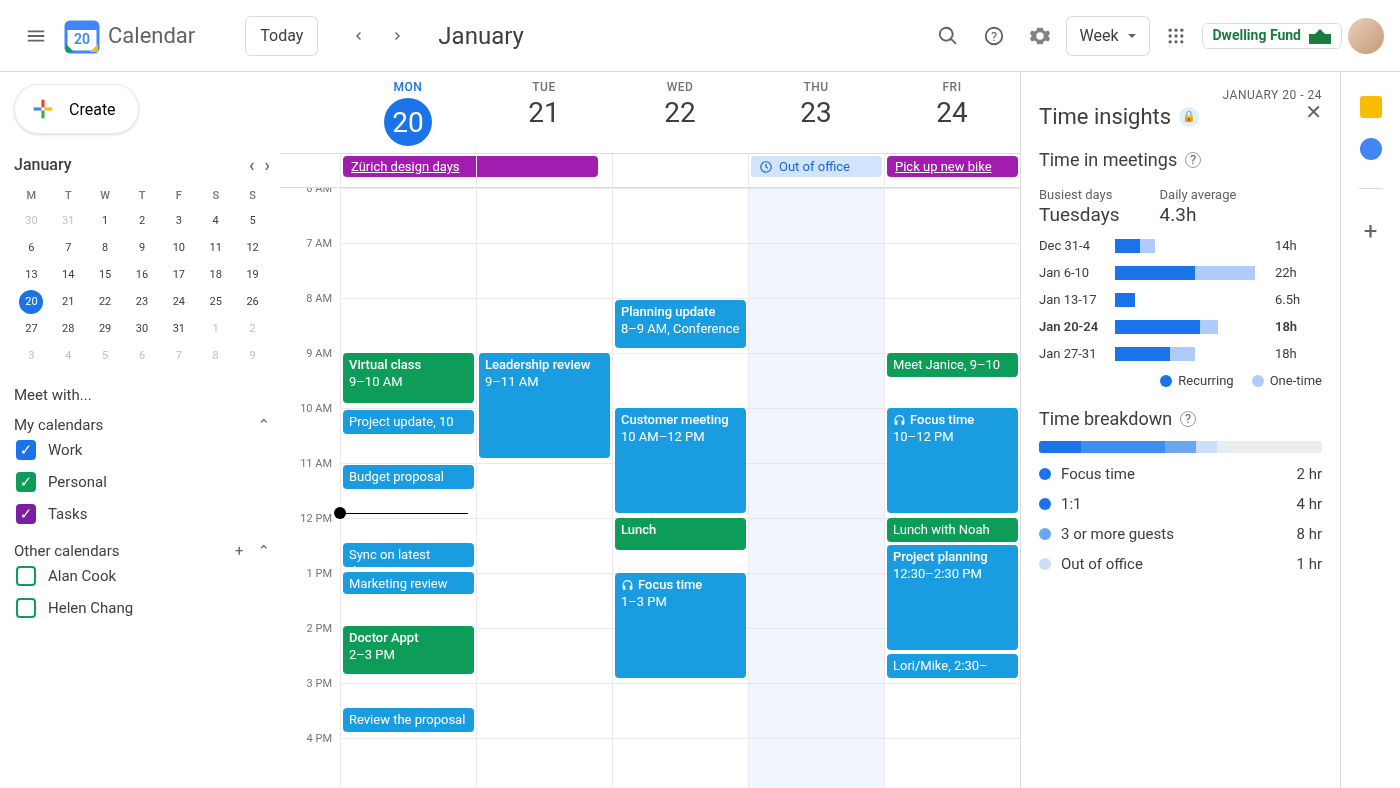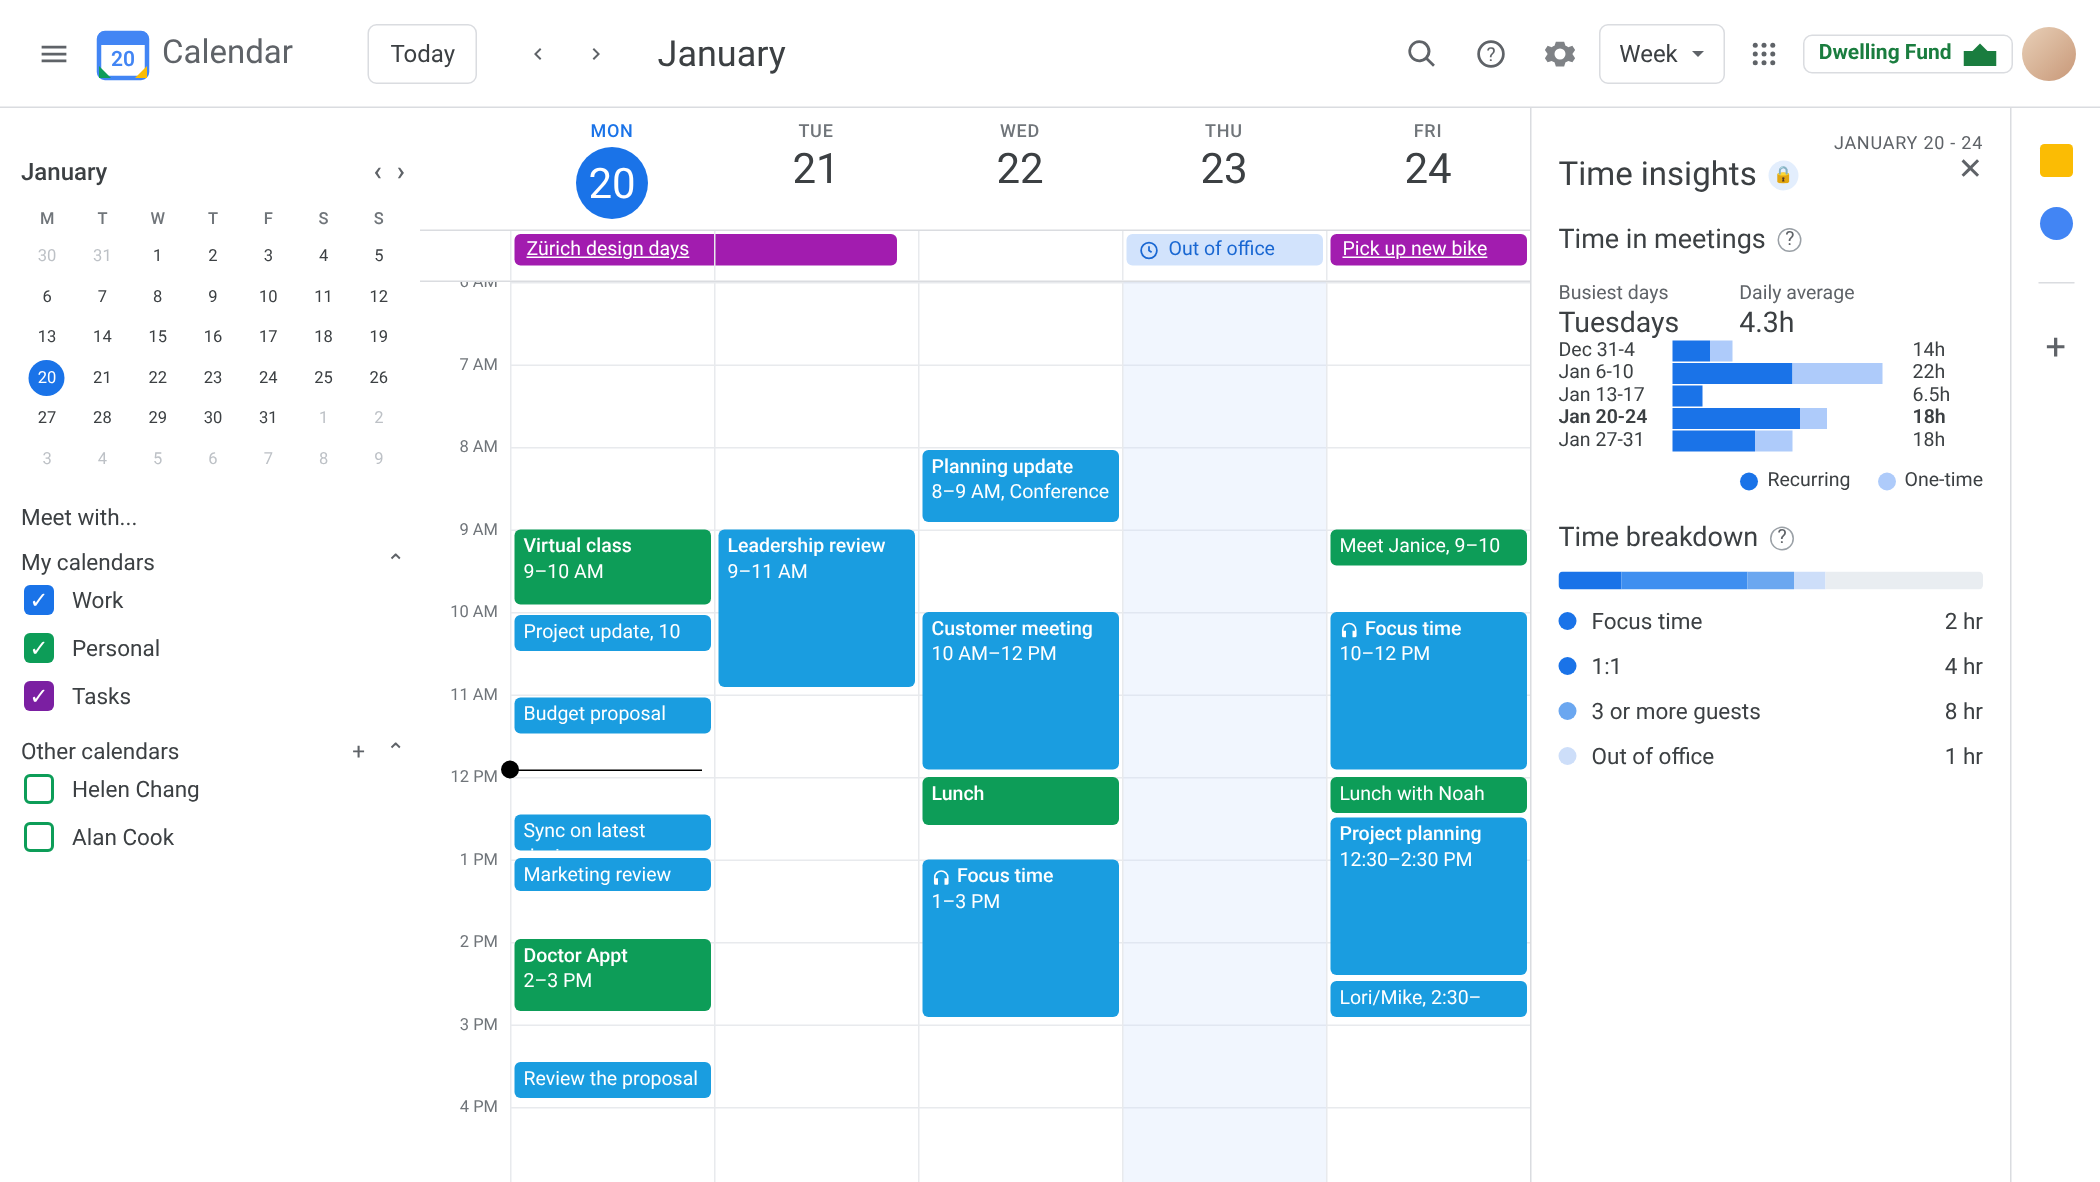--- a/index.html
+++ b/index.html
@@ -63,21 +63,21 @@
 .now-dot{position:absolute;width:12px;height:12px;border-radius:50%;background:#000;transform:translate(-50%,-50%);z-index:5;}
 .insights{width:320px;border-left:1px solid #dadce0;padding:16px 18px;overflow:hidden;}
 .ins-date{font-size:12px;color:#5f6368;letter-spacing:0.5px;text-align:right;}
 .ins-title{font-size:22px;display:flex;align-items:center;gap:8px;margin-top:2px;}
 .close-x{position:absolute;right:78px;top:100px;font-size:20px;color:#5f6368;cursor:pointer;}
 .ins-sec{margin-top:20px;}
 .ins-sec h3{font-size:18px;font-weight:400;display:flex;align-items:center;gap:8px;}
 .stat-row{display:flex;gap:40px;margin-top:14px;}
 .stat small{font-size:13px;color:#5f6368;}
 .stat b{font-size:19px;font-weight:400;display:block;}
-.bar-row{display:flex;align-items:center;gap:10px;margin-top:0;font-size:13px;}
+.bar-row{display:flex;align-items:center;gap:10px;margin-top:12px;font-size:13px;}
 .bar-label{width:66px;color:#3c4043;}
 .bar{height:14px;display:flex;flex:1;max-width:150px;}
 .bar .a{background:#1a73e8;}
 .bar .b{background:#aecbfa;}
 .legend{display:flex;gap:18px;justify-content:flex-end;margin-top:12px;font-size:13px;}
 .legend span{display:flex;align-items:center;gap:6px;}
 .dot{width:12px;height:12px;border-radius:50%;}
 .goal-btn{margin-top:14px;border:1px solid #dadce0;border-radius:20px;padding:8px 16px;display:inline-flex;align-items:center;gap:10px;cursor:pointer;font-size:14px;}
 .bd-bar{display:flex;height:12px;border-radius:3px;overflow:hidden;margin-top:12px;}
 .bd-row{display:flex;align-items:center;justify-content:space-between;margin-top:12px;font-size:15px;}
@@ -166,20 +166,30 @@
           <rect width="22" height="10" y="6" fill="#1a7d3f"></rect>
           <path d="M6 6 L11 1 L16 6 Z" fill="#1a7d3f"></path>
         </svg>
       </div>
     <div class="avatar"></div>
   </div>
 </div>
 
 <div class="body">
   <div class="sidebar">
+    <button class="create-btn">
+      <svg width="28" height="28" viewBox="0 0 36 36">
+          <path d="M16 8v8H8v4h8v8h4v-8h8v-4h-8V8z" fill="none"></path>
+          <rect x="16" y="6" width="4" height="10" fill="#ea4335"></rect>
+          <rect x="16" y="20" width="4" height="10" fill="#34a853"></rect>
+          <rect x="6" y="16" width="10" height="4" fill="#4285f4"></rect>
+          <rect x="20" y="16" width="10" height="4" fill="#fbbc04"></rect>
+        </svg>
+      <span>Create</span>
+    </button>
     <div class="mini-head">
       <span>January</span>
       <div class="mini-nav">
           <span>‹</span>
           <span>›</span>
         </div>
     </div>
     <div class="mini-grid" id="mini-grid">
         <div class="h">M</div>
         <div class="h">T</div>
@@ -256,25 +266,25 @@
     <div class="cal-head">
         <span>Other calendars</span>
         <span style="display:flex;gap:14px;color:#5f6368">
           <span>+</span>
           <span>⌃</span>
         </span>
       </div>
     <div id="other-cals">
         <div class="cal-item">
           <div class="chk outline" style="border-color:#0d9d58"></div>
-          <span>Helen Chang</span>
+          <span>Alan Cook</span>
         </div>
         <div class="cal-item">
           <div class="chk outline" style="border-color:#0d9d58"></div>
-          <span>Alan Cook</span>
+          <span>Helen Chang</span>
         </div>
       </div>
   </div>
 
   <div class="main">
     <div class="grid-area">
       <div class="day-headers" id="day-headers">
           <div class="day-head today">
             <div class="dow">MON</div>
             <div class="dnum">20</div>

